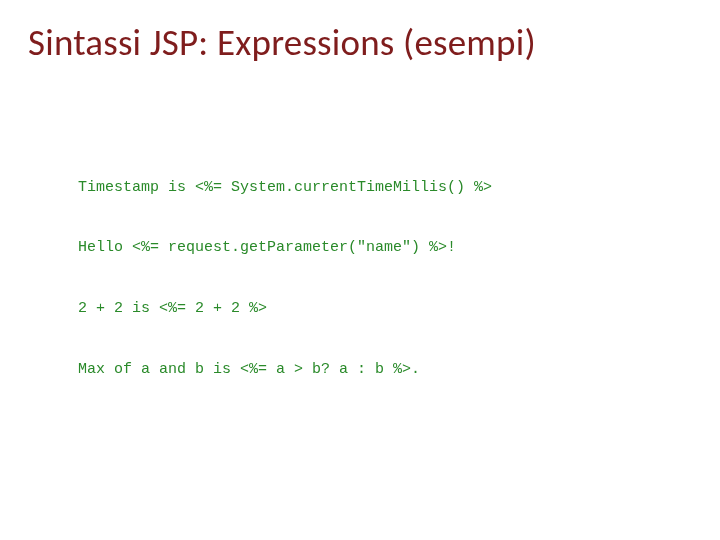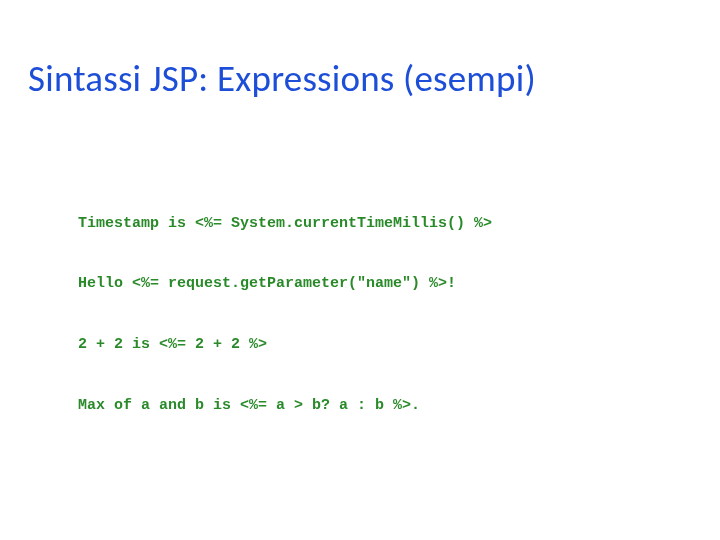--- a/index.html
+++ b/index.html
@@ -7,29 +7,28 @@
   .slide {
     width: 720px;
     height: 540px;
     background: #fff;
     position: relative;
     padding: 20px 28px;
   }
   .title {
     font-size: 37px;
     font-weight: 400;
-    color: #1d4ed8;
+    color: #7f1d1d;
     margin-bottom: 72px;
     letter-spacing: 0.2px;
-    margin-top: 36px;
   }
   .code-block {
     font-family: "Courier New", Courier, monospace;
     font-size: 15px;
-    font-weight: bold;
+    font-weight: normal;
     color: #2a8a2a;
     line-height: 1.35;
     margin-left: 50px;
     white-space: pre;
   }
   .code-line { display: block; }
 </style>
 </head>
 <body>
 

